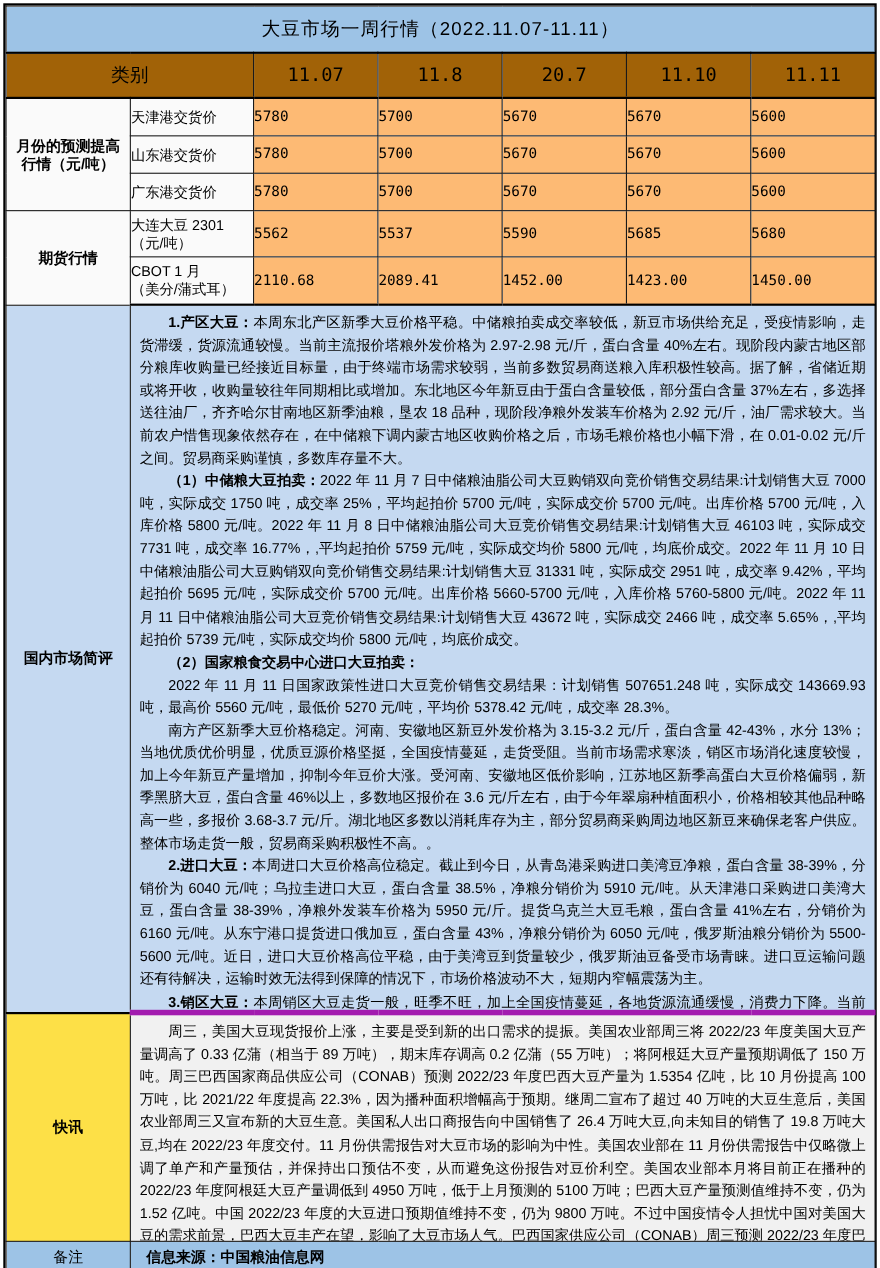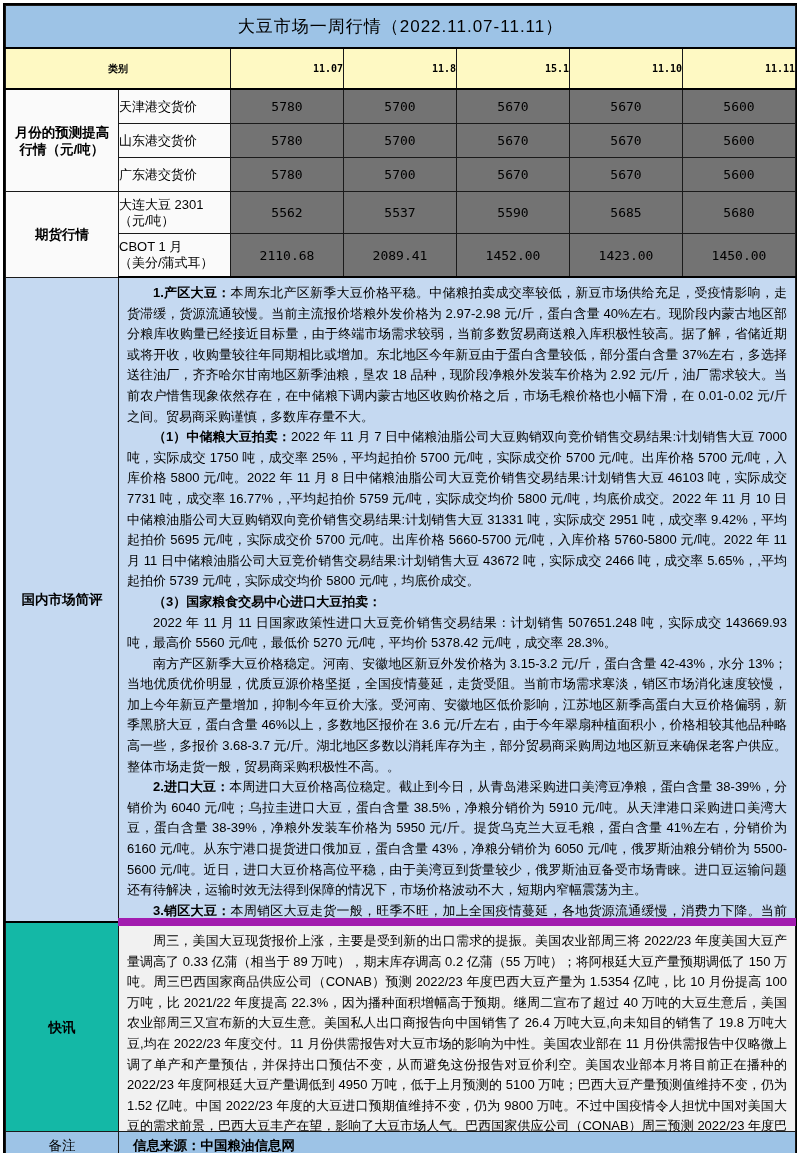--- a/index.html
+++ b/index.html
@@ -2,31 +2,31 @@
 <html lang="zh"><head>
 <meta charset="utf-8">
 <style>
   html,body{margin:0;padding:0;background:#ffffff;}
   body{width:800px;height:1153px;font-family:"Liberation Sans","DejaVu Sans",sans-serif;color:#000;}
   .sheet{margin:3px;border:2px solid #000;}
   table{border-collapse:collapse;table-layout:fixed;width:790px;}
   td{border:1px solid #1a1a1a;padding:0;vertical-align:middle;overflow:hidden;}
   
   .title-cell{background:#9DC3E6;height:41px;text-align:center;font-size:17px;font-weight:normal;border-bottom:2px solid #000;letter-spacing:1px;}
-  .hdr-cell{background:#fef9c3;height:39px;text-align:center;font-size:10px;font-weight:bold;border-bottom:2px solid #000;}
+  .hdr-cell{background:#a16207;height:39px;text-align:center;font-size:17px;font-weight:normal;border-bottom:2px solid #000;}
   .sec-label{background:#FAFAFA;text-align:center;font-size:13.5px;font-weight:bold;white-space:pre-line;line-height:17px;}
   .sub-label{background:#FAFAFA;text-align:left;font-size:13px;white-space:pre-line;line-height:16px;height:33px;}
-  .val{background:#737373;text-align:center;font-size:13px;font-family:"DejaVu Sans Mono","Liberation Mono",monospace;}
-  .hdr-cell.date{font-family:"DejaVu Sans Mono","Liberation Mono",monospace;text-align:right;}
+  .val{background:#fdba74;font-size:13px;font-family:"DejaVu Sans Mono","Liberation Mono",monospace;}
+  .hdr-cell.date{font-family:"DejaVu Sans Mono","Liberation Mono",monospace;}
   tr.futures-last td{border-bottom:2px solid #000;height:42px;}
   tr.futures-first td{height:41px;}
   .review-label{background:#C5D9F1;text-align:center;}
-  .review-cell{background:#C5D9F1;border-bottom:8px solid #a21caf;}
+  .review-cell{background:#C5D9F1;border-bottom:5px solid #a21caf;}
   .review-label{border-bottom:2px solid #000;}
-  .news-label{background:#14b8a6;margin-left:43px;}
+  .news-label{background:#fde047;margin-left:43px;}
   .news-cell{background:#F1F1F1;}
   .textwrap{padding:5px 8px 0 8px;text-align:justify;font-size:13px;line-height:20.6px;overflow:hidden;}
   .review-wrap{height:635px;}
   .news-wrap{height:200px;}
   .para{margin:0;text-indent:2em;}
   .note-label{background:#9DC3E6;height:27px;text-align:center;font-size:13.5px;font-weight:normal;}
   .note-cell{background:#9DC3E6;font-size:13.5px;font-weight:bold;padding-left:14px;}
 </style>
 </head>
 <body>
@@ -43,21 +43,21 @@
         <col style="width:113px">
     </colgroup>
     <tbody>
         <tr>
       <td class="title-cell" colspan="7">大豆市场一周行情（2022.11.07-11.11）</td>
     </tr>
     <tr>
       <td class="hdr-cell" colspan="2">类别</td>
       <td class="hdr-cell date">11.07</td>
       <td class="hdr-cell date">11.8</td>
-      <td class="hdr-cell date">15.1</td>
+      <td class="hdr-cell date">20.7</td>
       <td class="hdr-cell date">11.10</td>
       <td class="hdr-cell date">11.11</td>
     </tr>
 
     <tr>
       <td class="sec-label" rowspan="3">月份的预测提高
 行情（元/吨）</td>
       <td class="sub-label">天津港交货价</td>
       <td class="val">5780</td>
       <td class="val">5700</td>
@@ -101,21 +101,21 @@
       <td class="val">1423.00</td>
       <td class="val">1450.00</td>
     </tr>
 
     <tr>
       <td class="sec-label review-label">国内市场简评</td>
       <td class="review-cell" colspan="6">
         <div class="textwrap review-wrap">
               <p class="para"><b>1.产区大豆：</b>本周东北产区新季大豆价格平稳。中储粮拍卖成交率较低，新豆市场供给充足，受疫情影响，走货滞缓，货源流通较慢。当前主流报价塔粮外发价格为 2.97-2.98 元/斤，蛋白含量 40%左右。现阶段内蒙古地区部分粮库收购量已经接近目标量，由于终端市场需求较弱，当前多数贸易商送粮入库积极性较高。据了解，省储近期或将开收，收购量较往年同期相比或增加。东北地区今年新豆由于蛋白含量较低，部分蛋白含量 37%左右，多选择送往油厂，齐齐哈尔甘南地区新季油粮，垦农 18 品种，现阶段净粮外发装车价格为 2.92 元/斤，油厂需求较大。当前农户惜售现象依然存在，在中储粮下调内蒙古地区收购价格之后，市场毛粮价格也小幅下滑，在 0.01-0.02 元/斤之间。贸易商采购谨慎，多数库存量不大。</p>
               <p class="para"><b>（1）中储粮大豆拍卖：</b>2022 年 11 月 7 日中储粮油脂公司大豆购销双向竞价销售交易结果:计划销售大豆 7000 吨，实际成交 1750 吨，成交率 25%，平均起拍价 5700 元/吨，实际成交价 5700 元/吨。出库价格 5700 元/吨，入库价格 5800 元/吨。2022 年 11 月 8 日中储粮油脂公司大豆竞价销售交易结果:计划销售大豆 46103 吨，实际成交 7731 吨，成交率 16.77%，,平均起拍价 5759 元/吨，实际成交均价 5800 元/吨，均底价成交。2022 年 11 月 10 日中储粮油脂公司大豆购销双向竞价销售交易结果:计划销售大豆 31331 吨，实际成交 2951 吨，成交率 9.42%，平均起拍价 5695 元/吨，实际成交价 5700 元/吨。出库价格 5660-5700 元/吨，入库价格 5760-5800 元/吨。2022 年 11 月 11 日中储粮油脂公司大豆竞价销售交易结果:计划销售大豆 43672 吨，实际成交 2466 吨，成交率 5.65%，,平均起拍价 5739 元/吨，实际成交均价 5800 元/吨，均底价成交。</p>
-              <p class="para"><b>（3）国家粮食交易中心进口大豆拍卖：</b></p>
+              <p class="para"><b>（2）国家粮食交易中心进口大豆拍卖：</b></p>
               <p class="para">2022 年 11 月 11 日国家政策性进口大豆竞价销售交易结果：计划销售 507651.248 吨，实际成交 143669.93 吨，最高价 5560 元/吨，最低价 5270 元/吨，平均价 5378.42 元/吨，成交率 28.3%。</p>
               <p class="para">南方产区新季大豆价格稳定。河南、安徽地区新豆外发价格为 3.15-3.2 元/斤，蛋白含量 42-43%，水分 13%；当地优质优价明显，优质豆源价格坚挺，全国疫情蔓延，走货受阻。当前市场需求寒淡，销区市场消化速度较慢，加上今年新豆产量增加，抑制今年豆价大涨。受河南、安徽地区低价影响，江苏地区新季高蛋白大豆价格偏弱，新季黑脐大豆，蛋白含量 46%以上，多数地区报价在 3.6 元/斤左右，由于今年翠扇种植面积小，价格相较其他品种略高一些，多报价 3.68-3.7 元/斤。湖北地区多数以消耗库存为主，部分贸易商采购周边地区新豆来确保老客户供应。整体市场走货一般，贸易商采购积极性不高。。</p>
               <p class="para"><b>2.进口大豆：</b>本周进口大豆价格高位稳定。截止到今日，从青岛港采购进口美湾豆净粮，蛋白含量 38-39%，分销价为 6040 元/吨；乌拉圭进口大豆，蛋白含量 38.5%，净粮分销价为 5910 元/吨。从天津港口采购进口美湾大豆，蛋白含量 38-39%，净粮外发装车价格为 5950 元/斤。提货乌克兰大豆毛粮，蛋白含量 41%左右，分销价为 6160 元/吨。从东宁港口提货进口俄加豆，蛋白含量 43%，净粮分销价为 6050 元/吨，俄罗斯油粮分销价为 5500-5600 元/吨。近日，进口大豆价格高位平稳，由于美湾豆到货量较少，俄罗斯油豆备受市场青睐。进口豆运输问题还有待解决，运输时效无法得到保障的情况下，市场价格波动不大，短期内窄幅震荡为主。</p>
               <p class="para"><b>3.销区大豆：</b>本周销区大豆走货一般，旺季不旺，加上全国疫情蔓延，各地货源流通缓慢，消费力下降。当前蔬菜价格便宜，制约豆制品市场需求。销区贸易商采购谨慎，都是少量按需采购或以经销进口豆为主，比较关注进口豆动态，对东北豆持观望态度较多。今年新豆产量增加，选择则面广，贸易商压价心理偏强。</p>
             </div>
       </td>
     </tr>
 
     <tr>
       <td class="sec-label news-label">快讯</td>

